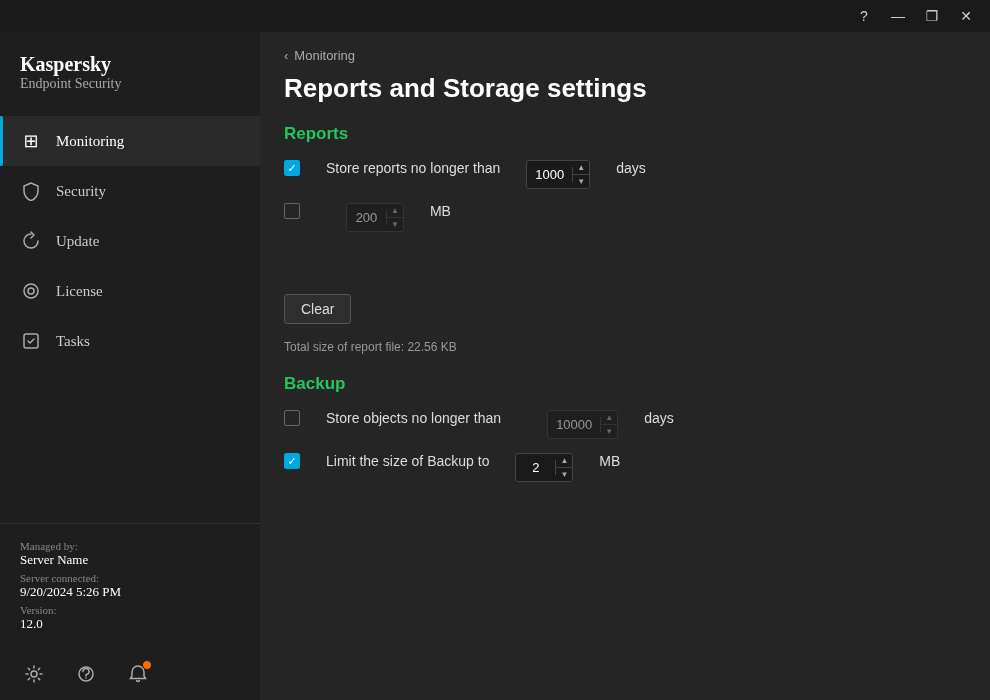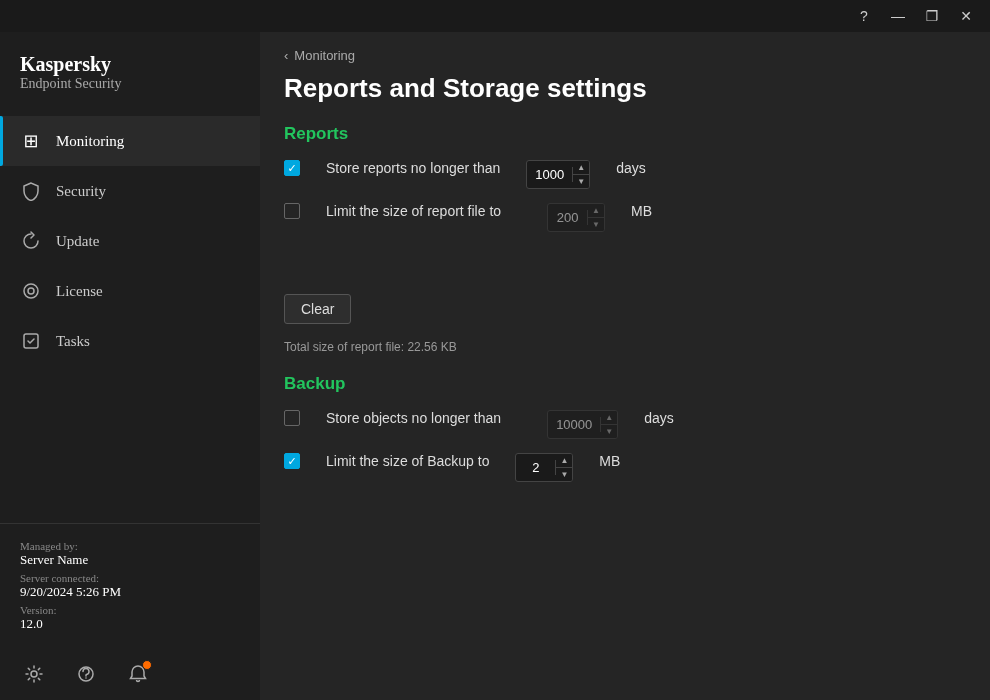--- a/index.html
+++ b/index.html
@@ -472,21 +472,20 @@
               <div class="spinner-btn">▼</div>
             </div>
           </div>
           <span class="setting-unit">days</span>
         </div>
 
         <div class="setting-row">
           <div class="checkbox-wrapper">
             <div class="custom-checkbox"></div>
           </div>
-          <span class="setting-label">Limit the size of report file to</span>
           <div class="spinner-input disabled">
             <span class="spinner-value">200</span>
             <div class="spinner-arrows">
               <div class="spinner-btn">▲</div>
               <div class="spinner-btn">▼</div>
             </div>
           </div>
           <span class="setting-unit">MB</span>
         </div>
 

